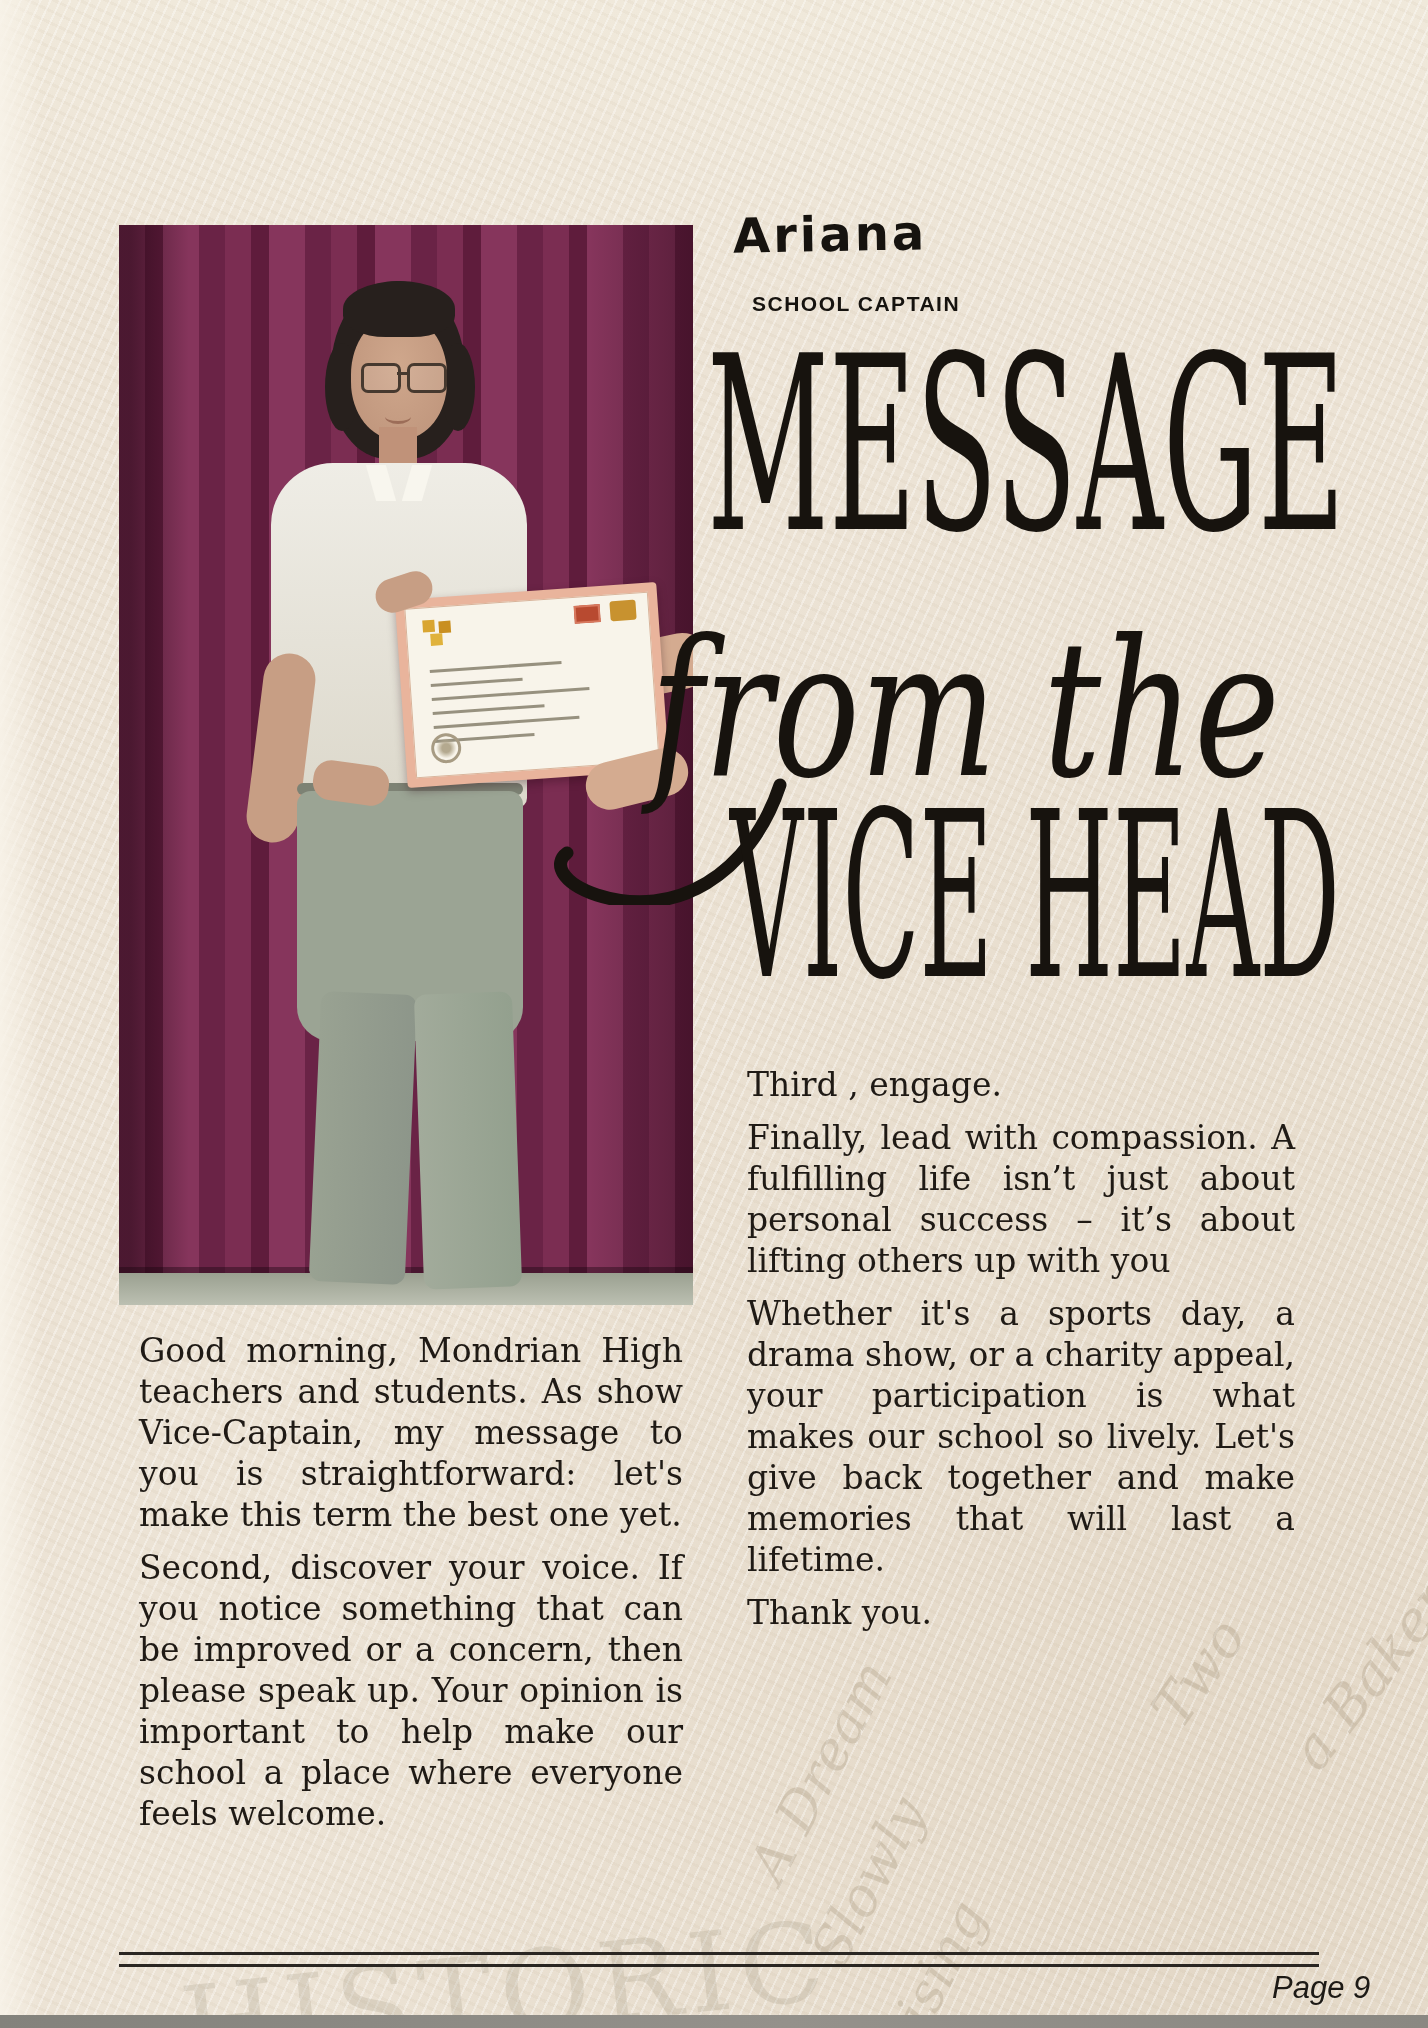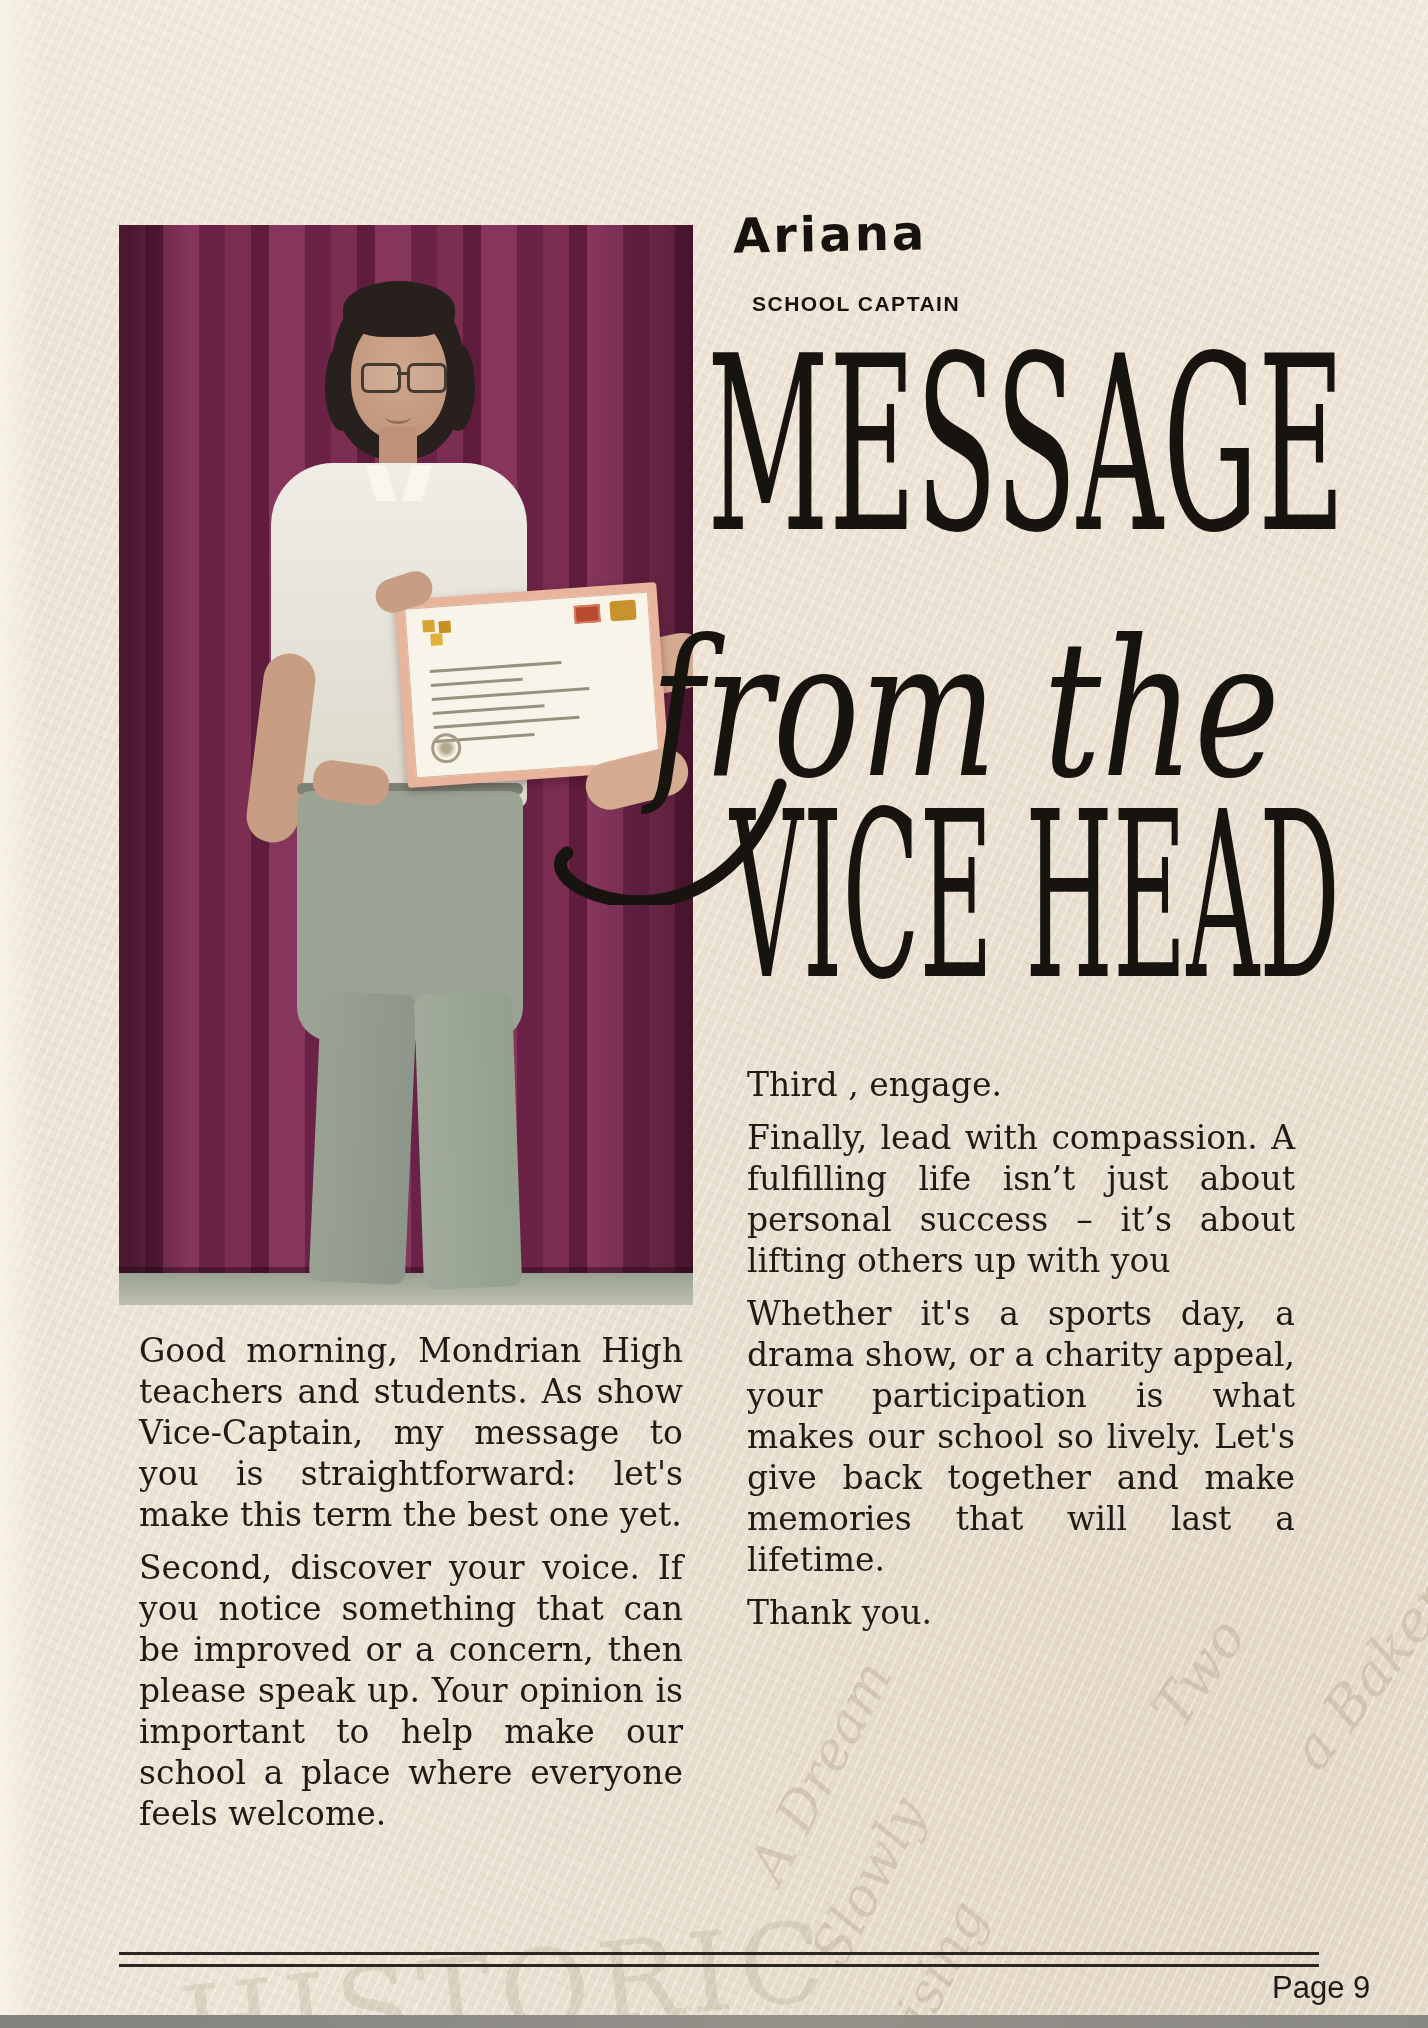--- a/index.html
+++ b/index.html
@@ -72,21 +72,21 @@
   
   .col{position:absolute;font-size:33px;line-height:41px;text-align:justify;color:#1f1a15;}
   .col p{margin:12px;}
   .col-left{left:127px;top:1318px;width:568px;}
   .col-right{left:735px;top:1052px;width:572px;}
 
   
   .footer-rule{position:absolute;left:119px;top:1952px;width:1200px;height:9px;
     border-top:3px solid #2a2622;border-bottom:3px solid #2a2622;}
   .page-number{position:absolute;left:1272px;top:1970px;font-family:"Liberation Sans",sans-serif;
-    font-size:31px;color:#1d1a16;}
+    font-style:italic;font-size:31px;color:#1d1a16;}
   .bottom-bar{position:absolute;left:0;top:2015px;width:1428px;height:13px;
     background:linear-gradient(90deg,#83827c,#94918b 55%,#8a8882);}
 </style>
 </head>
 <body>
 
 <div class="page">
 
   <div class="wm" style="left:700px;top:1740px;font-size:54px;transform:rotate(-62deg);">A Dream</div>
   <div class="wm" style="left:778px;top:1850px;font-size:54px;transform:rotate(-62deg);">Slowly</div>

